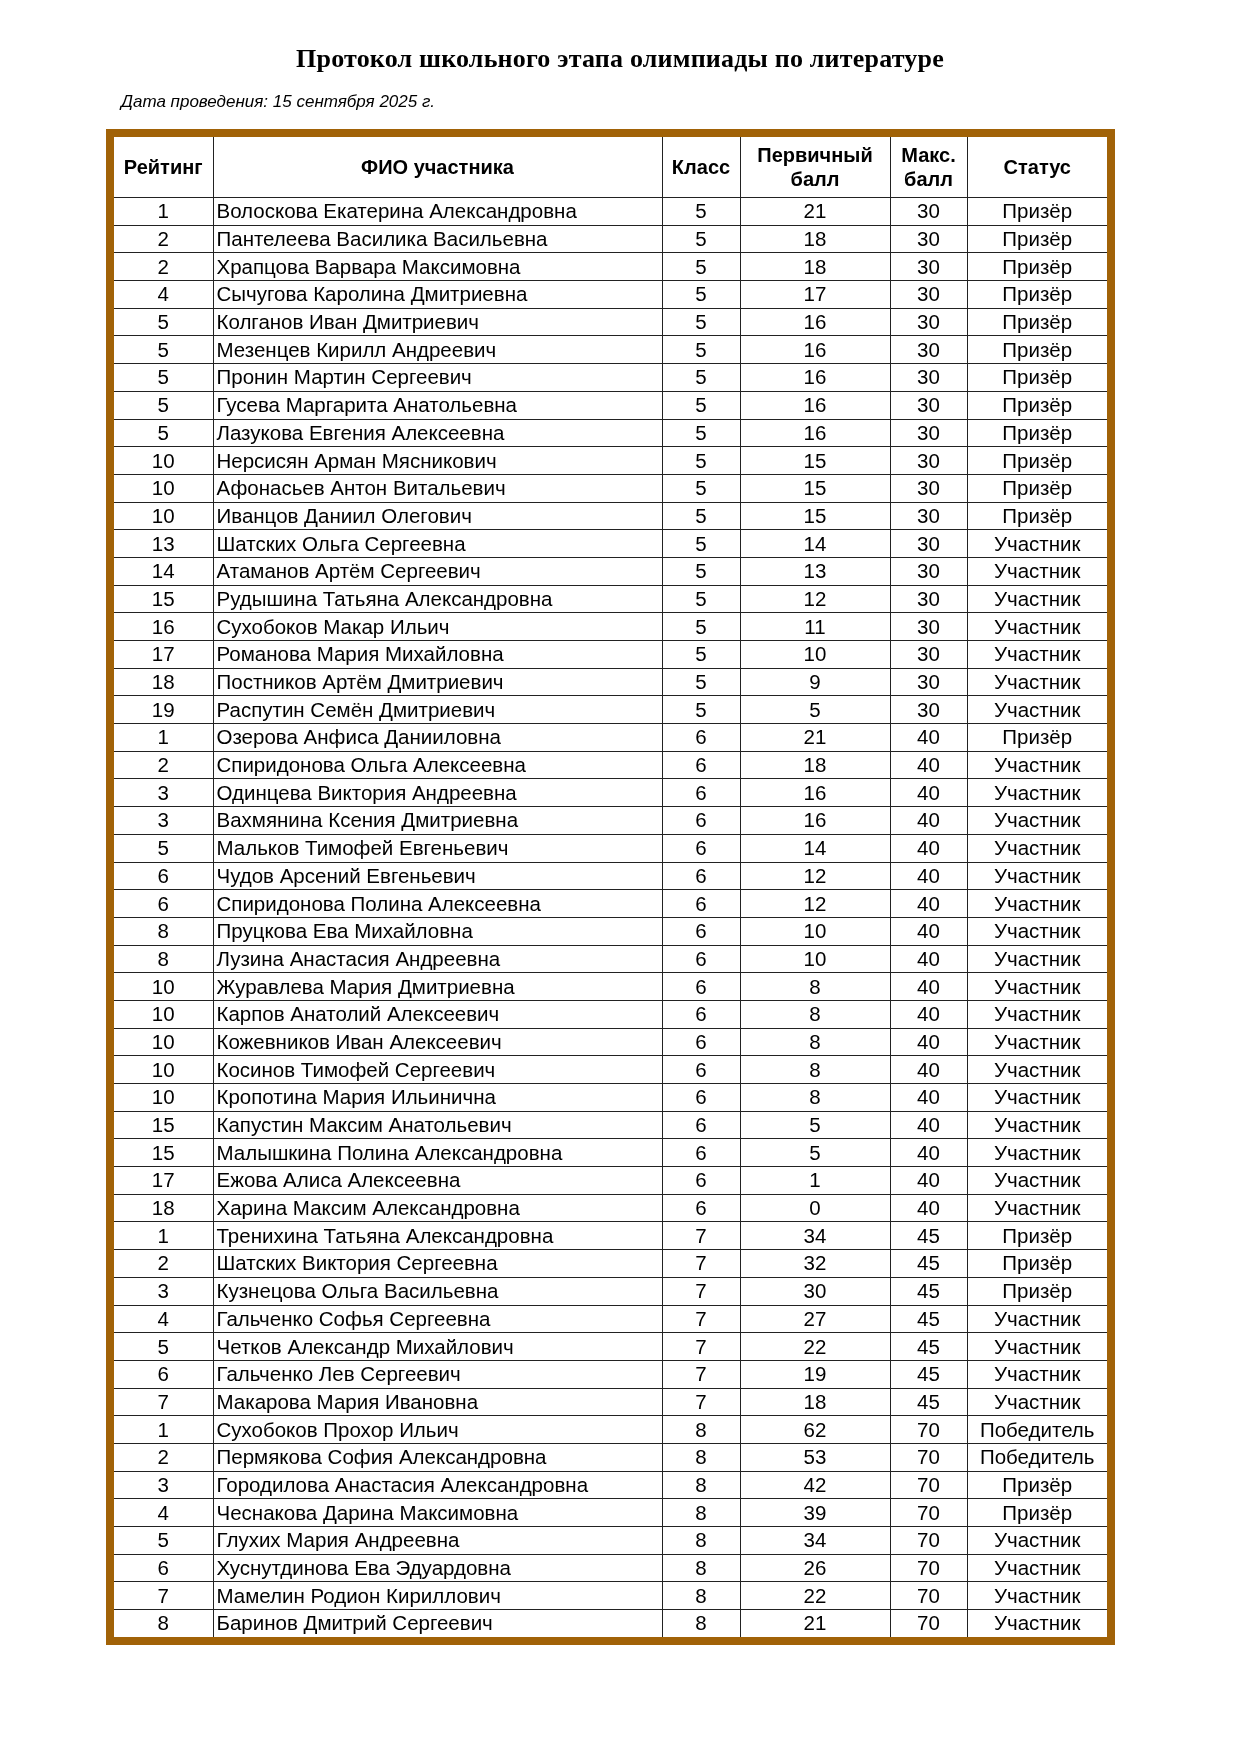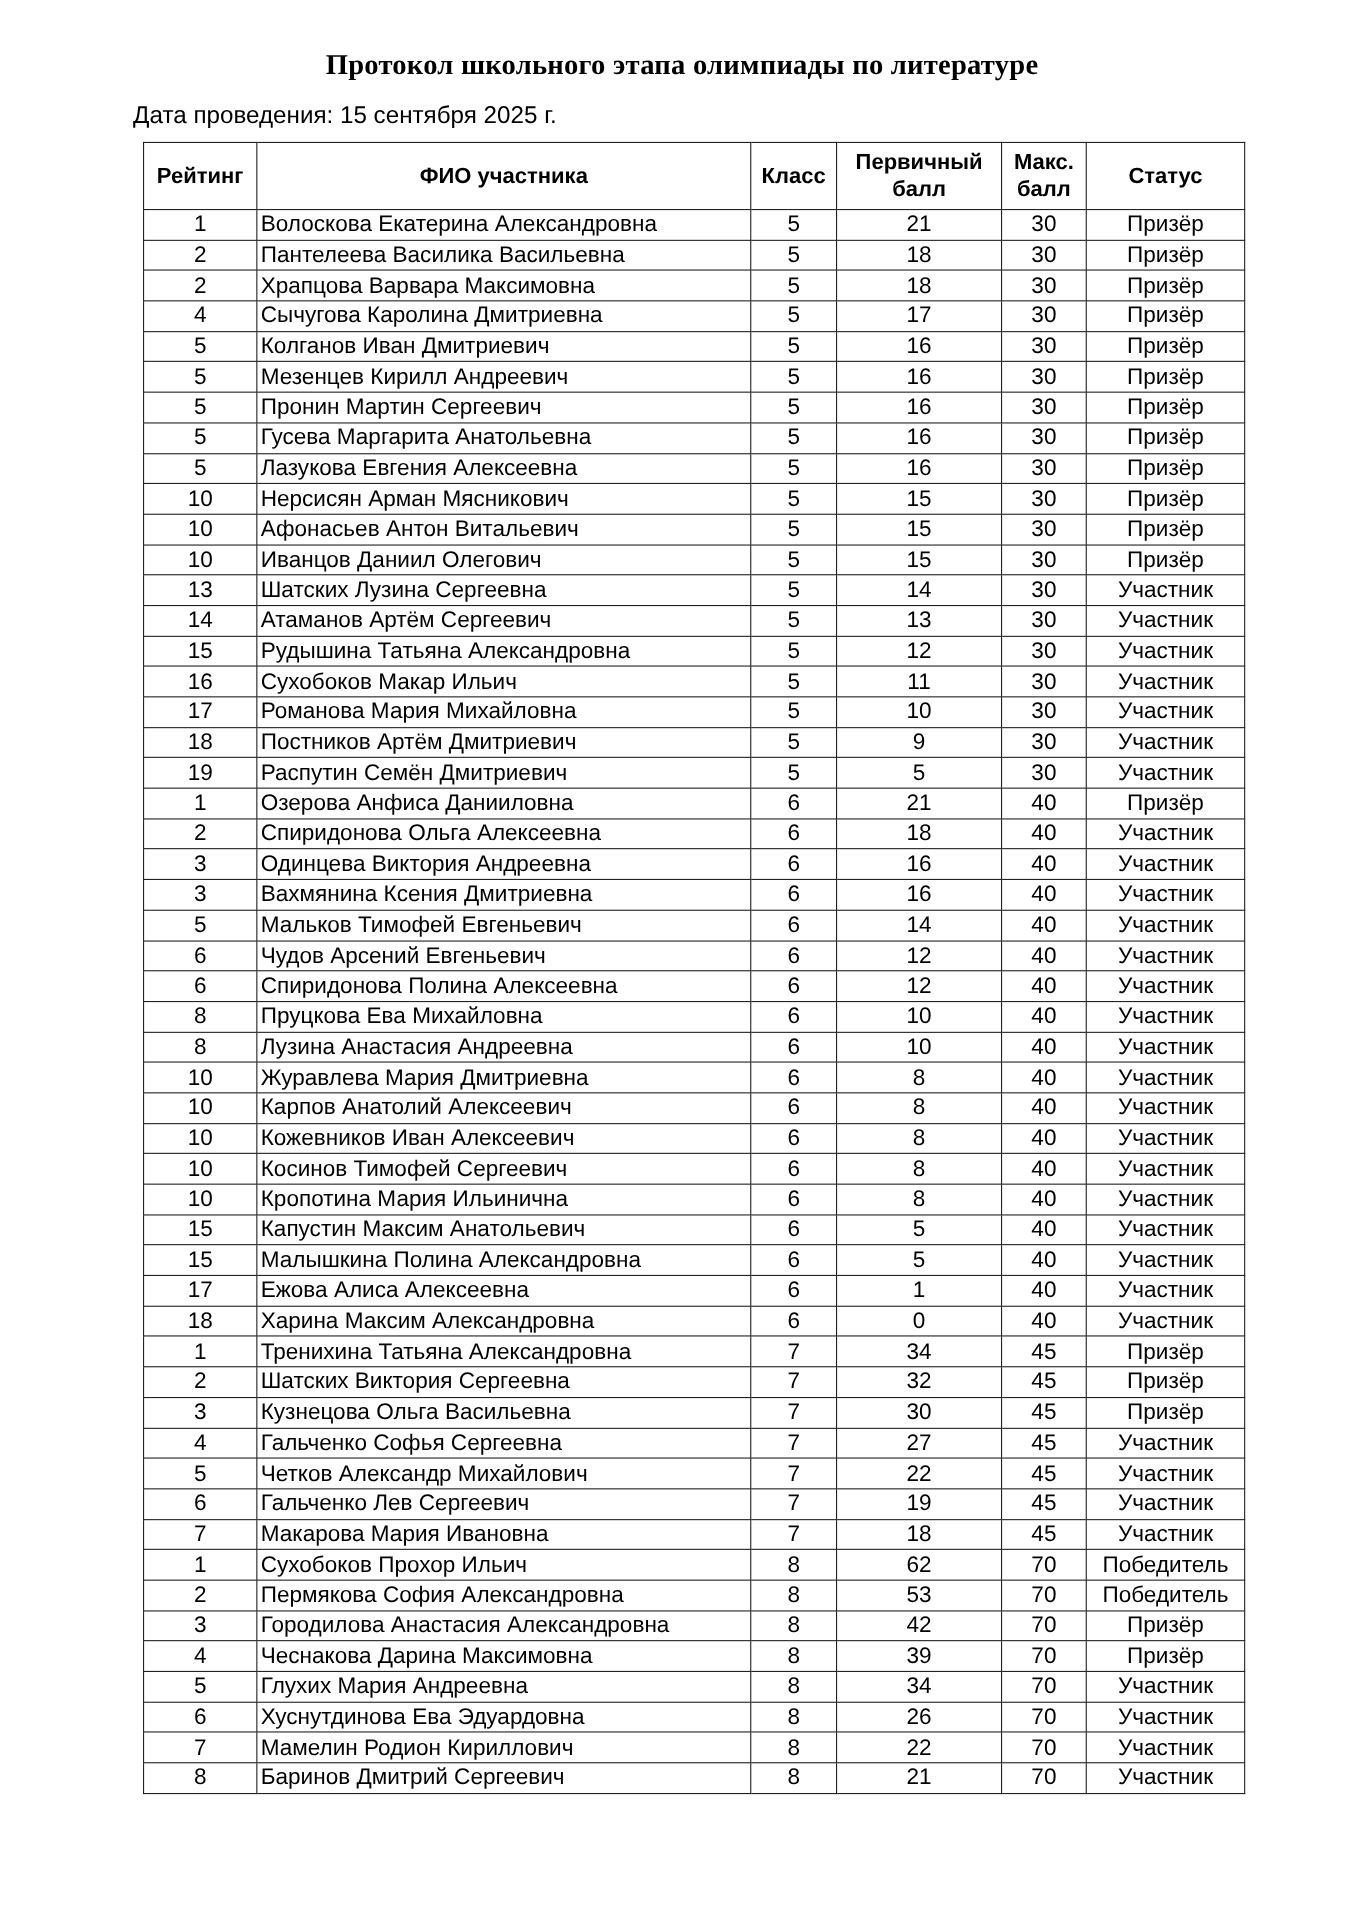--- a/index.html
+++ b/index.html
@@ -22,30 +22,31 @@
       text-align: center;
       font-weight: bold;
       font-size: 26px;
       letter-spacing: 0.2px;
       font-family: Liberation Serif, serif;
     }
     .date {
       position: absolute;
       left: 121px;
       top: 92px;
-      font-size: 22px;
+      font-size: 17px;
+      font-style: italic;
     }
     table.protocol {
       position: absolute;
-      left: 130px;
+      left: 106px;
       top: 129px;
       border-collapse: collapse;
       table-layout: fixed;
       width: 1001px;
-      border: 1px solid #a16207;
+      border: 8px solid #a16207;
     }
     table.protocol th, table.protocol td {
       border: 1.4px solid #222;
       padding: 0;
       text-align: center;
       vertical-align: middle;
       overflow: hidden;
       white-space: nowrap;
     }
     table.protocol th {
@@ -191,21 +192,21 @@
       <tr>
         <td>10</td>
         <td class="name">Иванцов Даниил Олегович</td>
         <td>5</td>
         <td>15</td>
         <td>30</td>
         <td>Призёр</td>
       </tr>
       <tr>
         <td>13</td>
-        <td class="name">Шатских Лузина Сергеевна</td>
+        <td class="name">Шатских Ольга Сергеевна</td>
         <td>5</td>
         <td>14</td>
         <td>30</td>
         <td>Участник</td>
       </tr>
       <tr>
         <td>14</td>
         <td class="name">Атаманов Артём Сергеевич</td>
         <td>5</td>
         <td>13</td>

